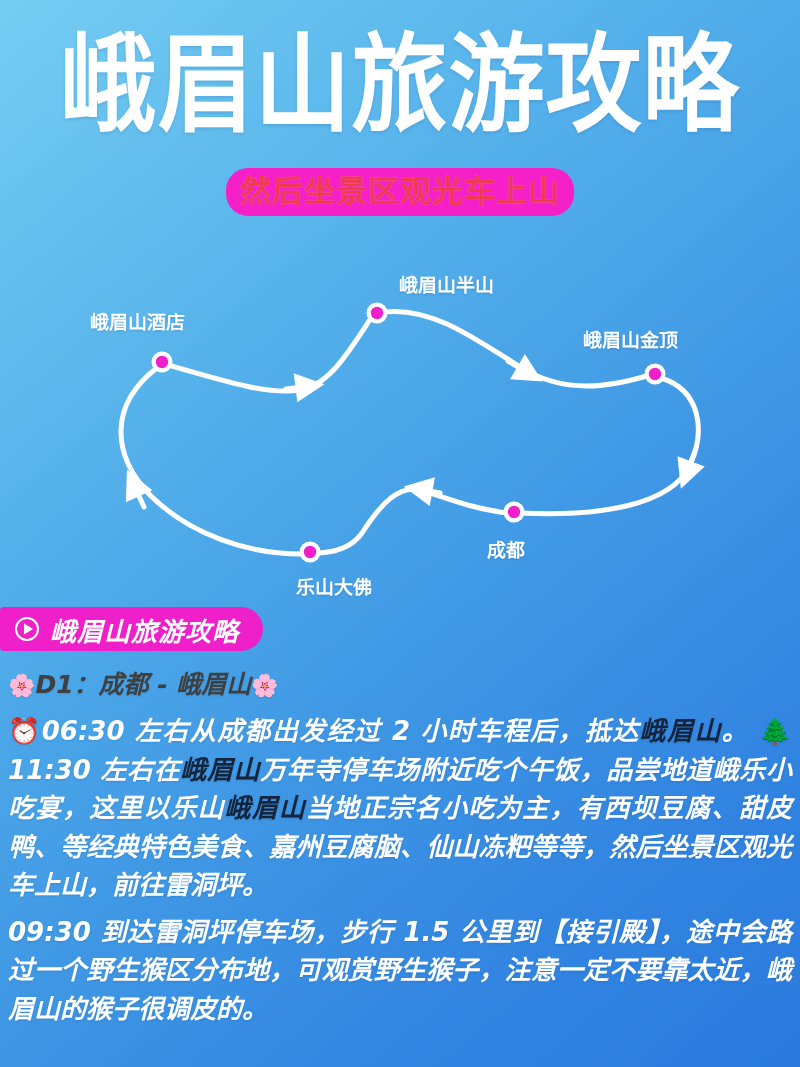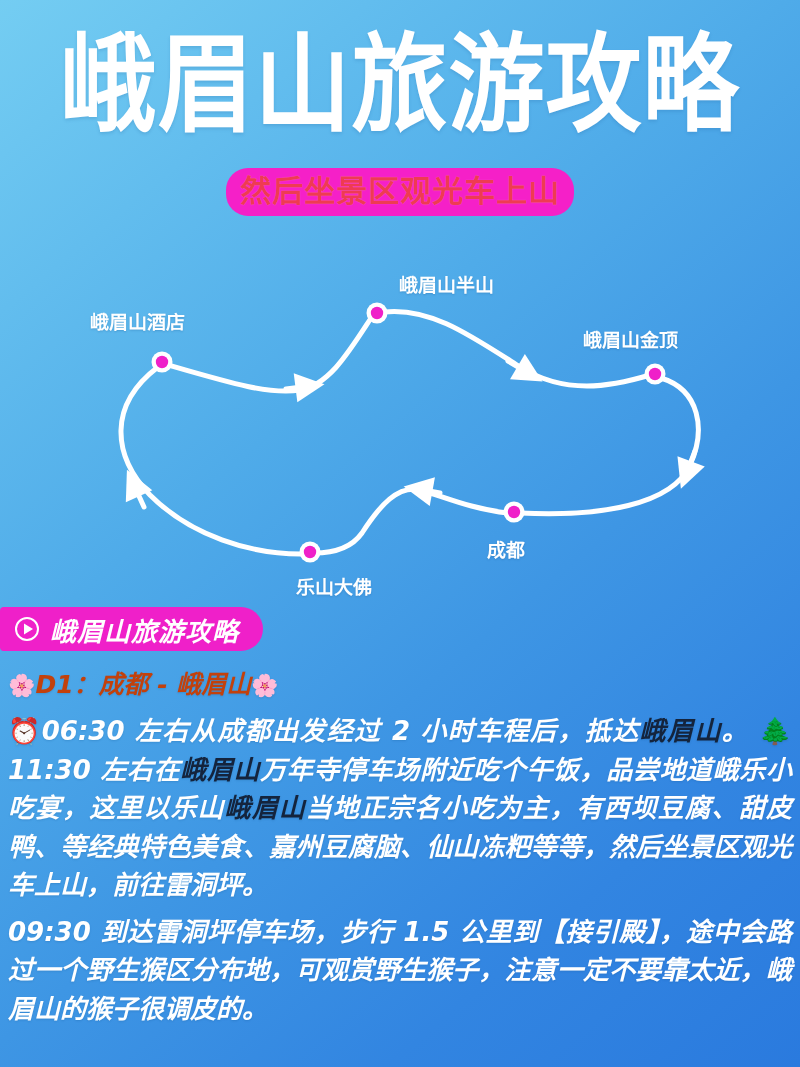--- a/index.html
+++ b/index.html
@@ -127,21 +127,21 @@
     position: absolute;
     top: 665px;
     left: 8px;
     width: 784px;
   }
 
   .day-head {
     font-size: 25px;
     font-weight: 700;
     font-style: italic;
-    color: #c2410c;
+    color: #404040;
     line-height: 40px;
     white-space: nowrap;
     margin-bottom: 6px;
     text-shadow: 0 1px 2px rgba(20,80,140,0.22);
   }
   .day-head .flower { font-style: normal; font-size: 22px; }
 
   .para {
     font-size: 26px;
     font-weight: 700;

